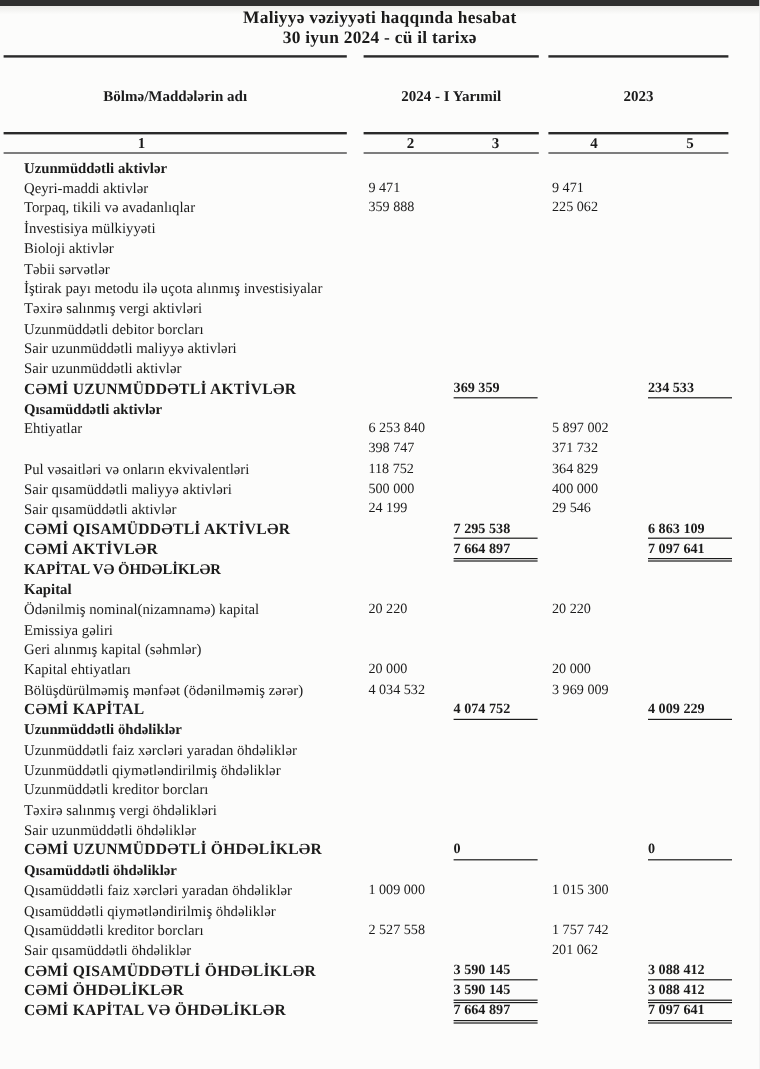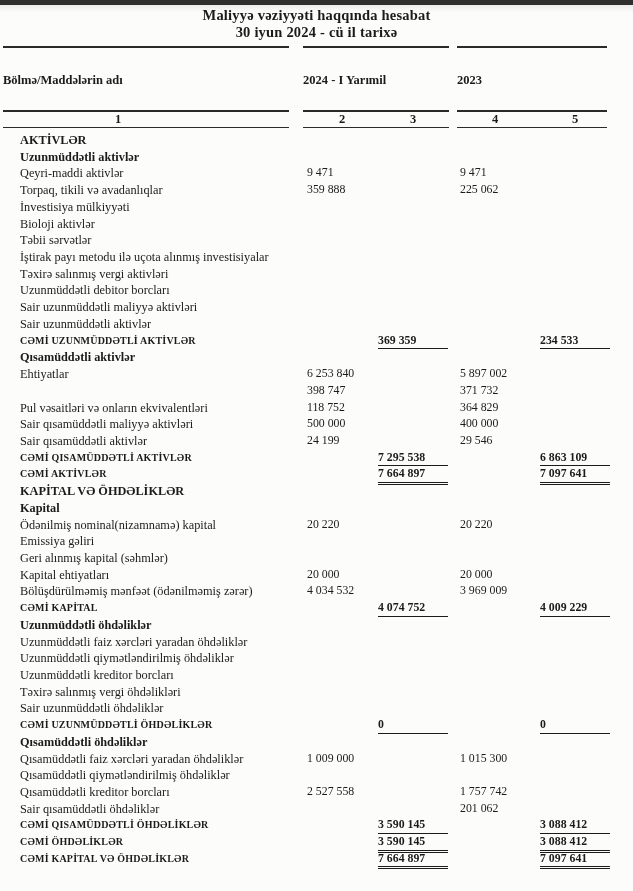--- a/index.html
+++ b/index.html
@@ -19,39 +19,39 @@
     font-size:14.5px;line-height:17px;letter-spacing:.2px;}
   .title1{top:7px;}
   .title2{top:24px;}
   .hr{position:absolute;background:var(--rule);}
   .hr.r1{top:46px;height:2.4px;}
   .hr.r2{top:110px;height:2px;}
   .hr.r3{top:127px;height:1.4px;}
   .seg-left{left:3px;width:286px;}
   .seg-mid{left:303px;width:146px;}
   .seg-right{left:457px;width:150px;}
-  .colhead{position:absolute;top:73px;text-align:left;font-weight:bold;font-size:12.5px;}
+  .colhead{position:absolute;top:73px;text-align:center;font-weight:bold;font-size:12.5px;}
   .colhead.left{left:3px;width:286px;}
   .colhead.mid{left:303px;width:146px;}
   .colhead.right{left:457px;width:150px;}
   .colnum{position:absolute;top:112px;height:15px;line-height:15px;
     text-align:center;font-weight:bold;font-size:12.5px;}
   .n1{left:4px;width:228px;}
   .n2{left:307px;width:70px;}
   .n3{left:378px;width:70px;}
   .n4{left:460px;width:70px;}
   .n5{left:540px;width:70px;}
   .tbody{position:absolute;top:132px;left:0;width:633px;}
   .row{position:relative;height:16.72px;}
   .row .label{
     position:absolute;left:20px;top:0;white-space:nowrap;
     font-size:12.3px;line-height:16.72px;
   }
   .row.section .label{font-weight:bold;}
-  .row.total .label{font-weight:bold;font-size:10px;letter-spacing:.2px;}
+  .row.total .label{font-weight:bold;font-size:13px;letter-spacing:.2px;}
   .val{
     position:absolute;top:0;width:70px;
     font-size:11.8px;line-height:15.8px;height:15.4px;white-space:nowrap;
   }
   .row.total .val{font-weight:bold;}
   .c2{left:307px;} .c3{left:378px;} .c4{left:460px;} .c5{left:540px;}
   .val.u{border-bottom:1.5px solid var(--ink);}
   .val.uu{border-bottom:3px double var(--ink);}
 </style>
 </head>
@@ -81,23 +81,20 @@
   <div class="colnum n3">3</div>
   <div class="colnum n4">4</div>
   <div class="colnum n5">5</div>
 
   <div class="hr r3 seg-left"></div>
   <div class="hr r3 seg-mid"></div>
   <div class="hr r3 seg-right"></div>
 
   <div class="tbody">
       <div class="row section">
-        <span class="label">AKTİVLƏR</span>
-      </div>
-      <div class="row section">
         <span class="label">Uzunmüddətli aktivlər</span>
       </div>
       <div class="row">
         <span class="label">Qeyri-maddi aktivlər</span>
         <span class="val c2">9 471</span>
         <span class="val c4">9 471</span>
       </div>
       <div class="row">
         <span class="label">Torpaq, tikili və avadanlıqlar</span>
         <span class="val c2">359 888</span>

